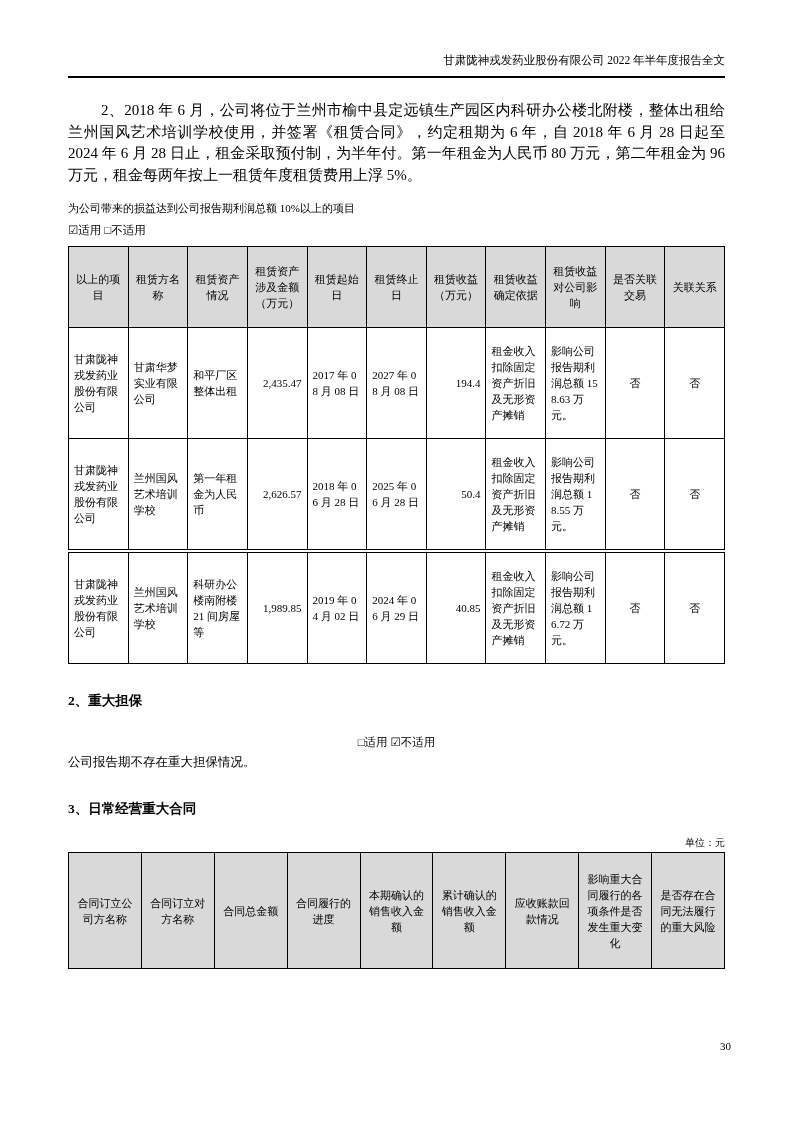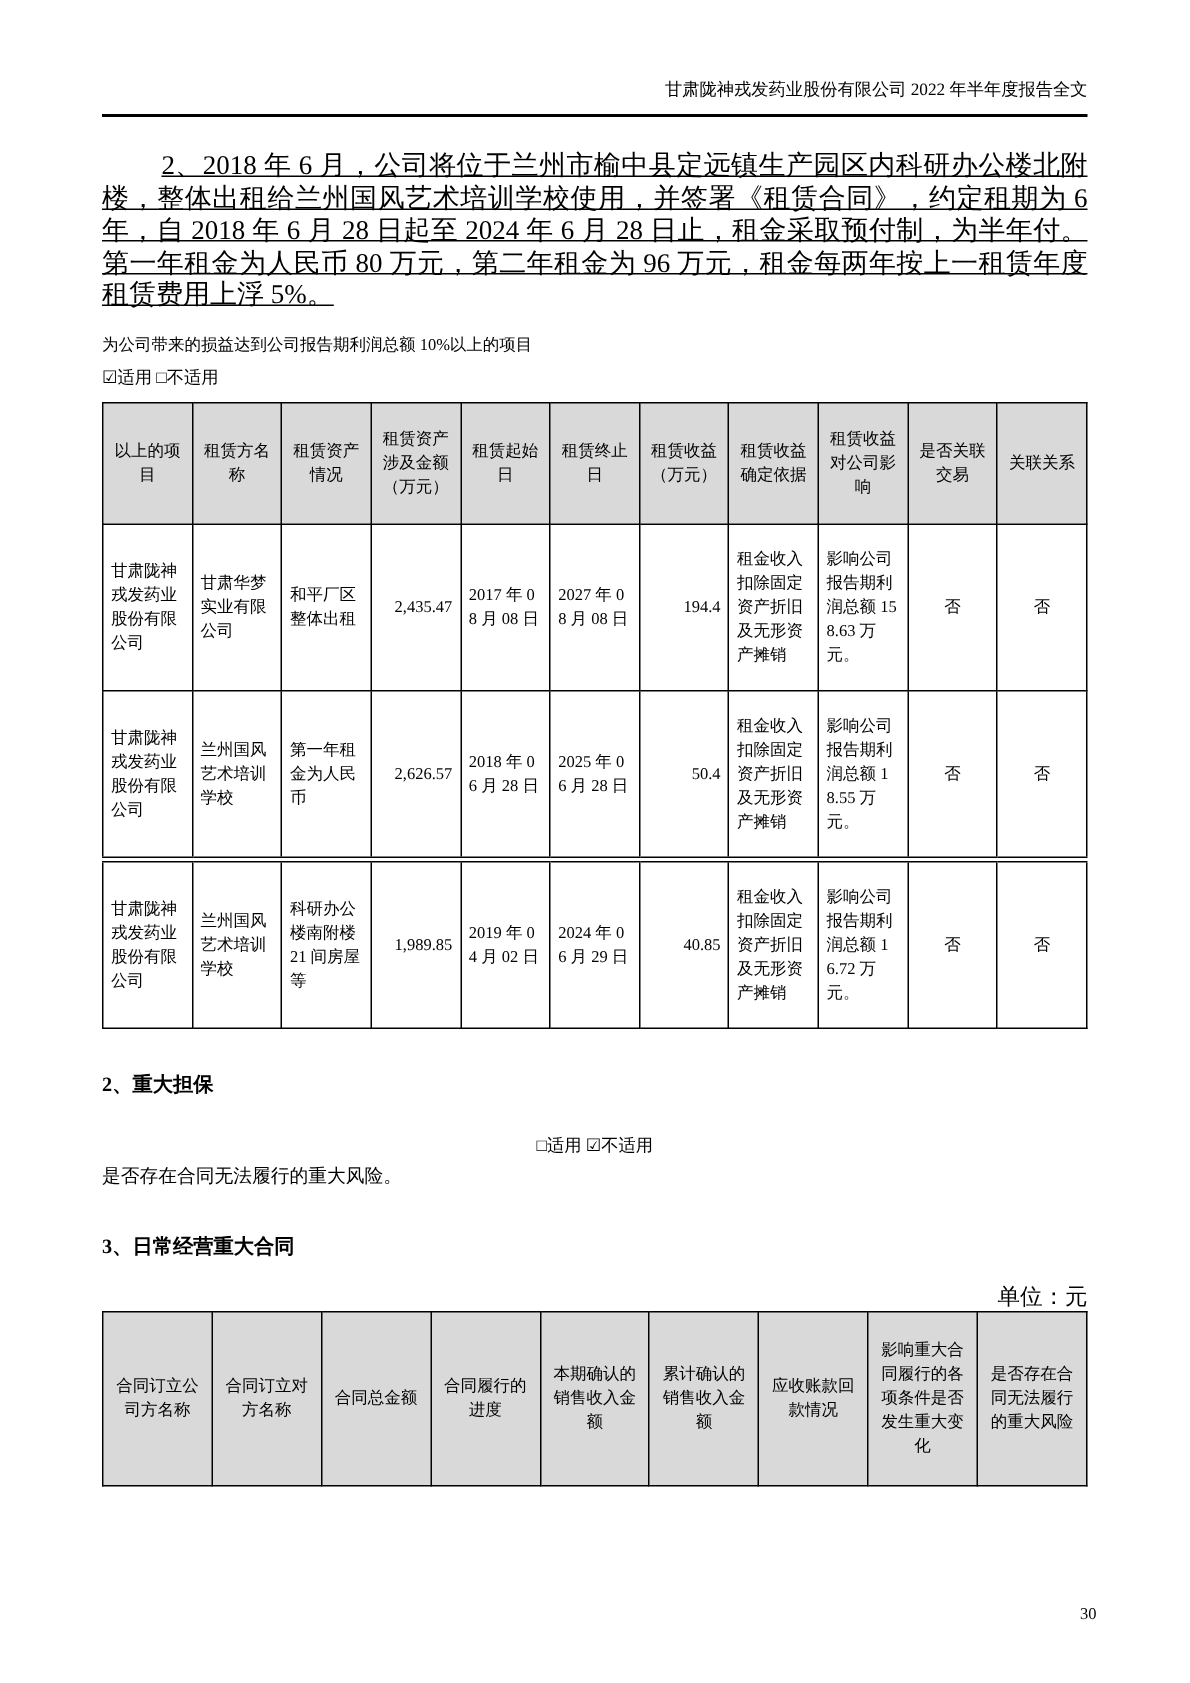--- a/index.html
+++ b/index.html
@@ -7,46 +7,45 @@
     width:793px;height:1122px;position:relative;background:#ffffff;color:#000;
     font-family:"Liberation Serif","DejaVu Serif",serif;
     overflow:hidden;
   }
   .content{padding:0 68px 0 68px;width:657px;border-radius:12px;}
   .doc-header{
     padding-top:52px;text-align:right;font-size:11.5px;line-height:16px;
     padding-bottom:8px;border-bottom:2px solid #000;
   }
   .body-para{
-    font-size:18px;line-height:21.5px;text-align:justify;text-indent:2.2em;
+    font-size:15px;line-height:21.5px;text-align:justify;text-indent:2.2em;
     margin:9px 0 0 0;
-    text-decoration:underline;
   }
   .body-para:first-of-type{margin-top:22px;}
   .small-note{font-size:11px;line-height:16px;margin:14px 0 0 0;}
   .checkline{font-size:11.5px;line-height:16px;margin:6px 0 0 0;}
   table{width:100%;border-collapse:collapse;table-layout:fixed;margin-top:8px;}
   th,td{
     border:1px solid #000;font-size:11px;line-height:16px;padding:2px 5px;
     font-weight:normal;word-break:break-all;vertical-align:middle;
   }
   thead th{background:#d9d9d9;text-align:center;}
   table.lease thead th{height:76px;}
   table.lease tbody td{height:106px;}
   table.lease tbody tr:nth-child(3) td{border-top:4px double #000;}
   td.al-l{text-align:left;}
   td.al-r{text-align:right;}
   td.al-c{text-align:center;}
   .section-heading{font-size:13.5px;font-weight:bold;margin:28px 0 0 0;line-height:18px;}
   .checkline-2{font-size:11.5px;line-height:20px;margin:22px 0 0 0;text-align:center;}
   .plain-note{font-size:12.5px;line-height:20px;margin:0;}
-  .unit-line{text-align:right;font-size:15px;line-height:14px;margin:18px 0 0 0;}
+  .unit-line{text-align:right;font-size:10px;line-height:14px;margin:18px 0 0 0;}
   table.contract{margin-top:2px;}
   table.contract thead th{height:111px;}
-  .page-number{position:absolute;top:1070px;right:62px;font-size:11px;}
+  .page-number{position:absolute;top:1040px;right:62px;font-size:11px;}
 </style>
 </head>
 <body>
 
 <div class="content">
 
   <div class="doc-header">甘肃陇神戎发药业股份有限公司 2022 年半年度报告全文</div>
 
   <p class="body-para">2、2018 年 6 月，公司将位于兰州市榆中县定远镇生产园区内科研办公楼北附楼，整体出租给兰州国风艺术培训学校使用，并签署《租赁合同》，约定租期为 6 年，自 2018 年 6 月 28 日起至 2024 年 6 月 28 日止，租金采取预付制，为半年付。第一年租金为人民币 80 万元，第二年租金为 96 万元，租金每两年按上一租赁年度租赁费用上浮 5%。</p>
 
@@ -111,21 +110,21 @@
           <td class="al-c">否</td>
           <td class="al-c">否</td>
         </tr>
       </tbody>
   </table>
 
   <div class="section-heading">2、重大担保</div>
 
   <div class="checkline-2">□适用 ☑不适用</div>
 
-  <p class="plain-note">是否存在合同无法履行的重大风险。</p>
+  <p class="plain-note">公司报告期不存在重大担保情况。</p>
 
   <div class="section-heading">3、日常经营重大合同</div>
 
   <div class="unit-line">单位：元</div>
 
   <table class="contract">
     <thead>
         <tr>
           <th>合同订立公司方名称</th>
           <th>合同订立对方名称</th>

